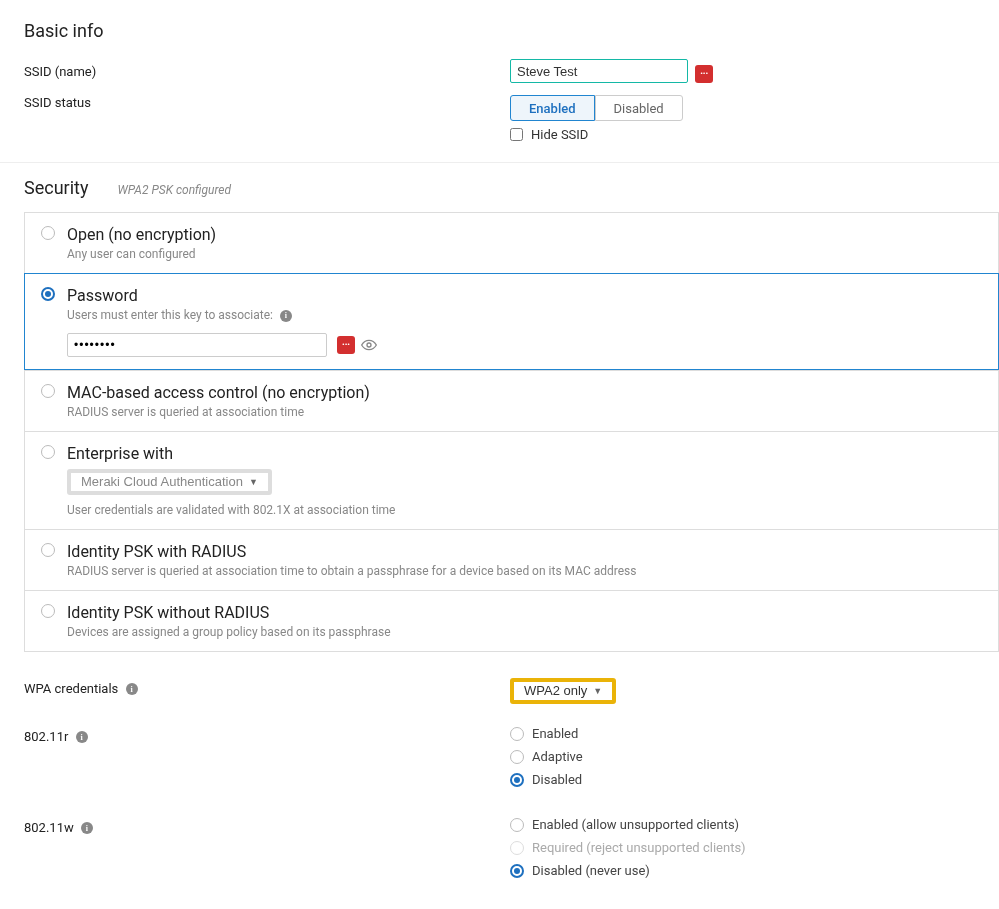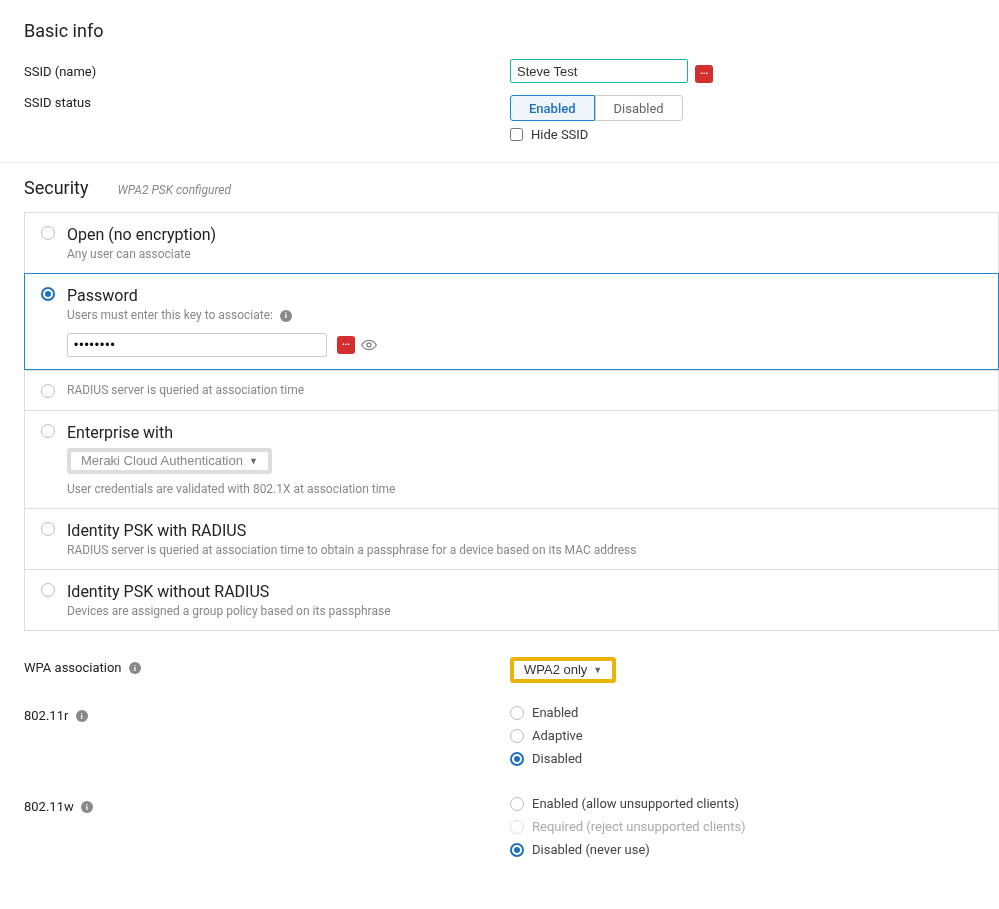--- a/index.html
+++ b/index.html
@@ -119,21 +119,21 @@
   <div class="sec-head">
     <div class="section-title">Security</div>
     <div class="sec-sub">WPA2 PSK configured</div>
   </div>
 
   <div class="card">
     <div class="card-row">
       <div class="radio-outer"></div>
       <div>
         <div class="opt-title">Open (no encryption)</div>
-        <div class="opt-desc">Any user can associate</div>
+        <div class="opt-desc">Any user can configured</div>
       </div>
     </div>
   </div>
 
 
   <div class="card selected">
     <div class="card-row">
       <div class="radio-outer checked"></div>
       <div style="flex:1;">
         <div class="opt-title">Password</div>
@@ -152,20 +152,21 @@
           </span>
         </div>
       </div>
     </div>
   </div>
 
   <div class="card">
     <div class="card-row">
       <div class="radio-outer"></div>
       <div>
+        <div class="opt-title">MAC-based access control (no encryption)</div>
         <div class="opt-desc">RADIUS server is queried at association time</div>
       </div>
     </div>
   </div>
 
   <div class="card">
     <div class="card-row">
       <div class="radio-outer"></div>
       <div>
         <div class="opt-title">Enterprise with</div>
@@ -197,21 +198,21 @@
         <div class="opt-title">Identity PSK without RADIUS</div>
         <div class="opt-desc">Devices are assigned a group policy based on its passphrase</div>
       </div>
     </div>
   </div>
 
   <div class="settings-rows">
 
     <div class="srow">
       <div class="srow-label">
-        <span>WPA association</span>
+        <span>WPA credentials</span>
         <span class="info-icon"></span>
       </div>
       <div class="srow-control">
         <button class="select-btn">
           <span>WPA2 only</span>
           <span class="caret">▼</span>
         </button>
       </div>
     </div>
 

